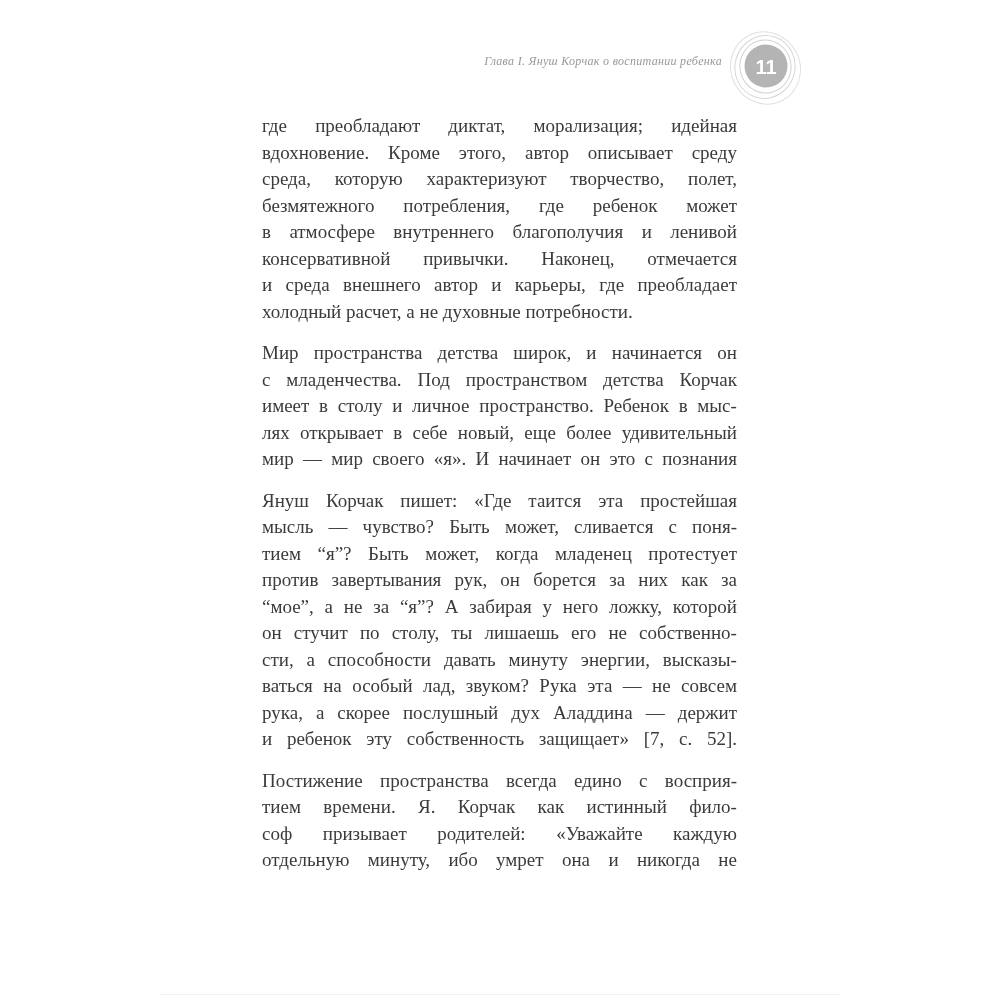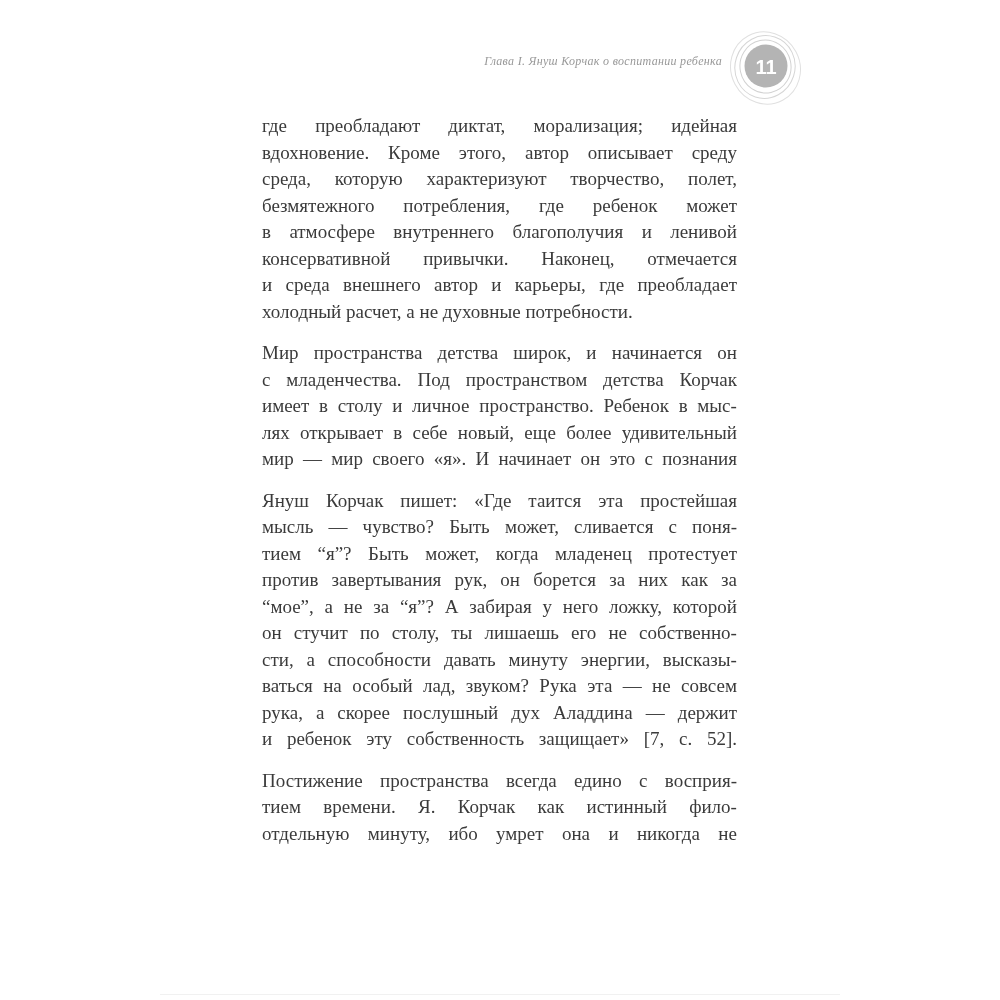--- a/index.html
+++ b/index.html
@@ -314,20 +314,27 @@
         <span class="line j">
           <span>тием</span>
           <span>времени.</span>
           <span>Я.</span>
           <span>Корчак</span>
           <span>как</span>
           <span>истинный</span>
           <span>фило-</span>
         </span>
         <span class="line j">
+          <span>соф</span>
+          <span>призывает</span>
+          <span>родителей:</span>
+          <span>«Уважайте</span>
+          <span>каждую</span>
+        </span>
+        <span class="line j">
           <span>отдельную</span>
           <span>минуту,</span>
           <span>ибо</span>
           <span>умрет</span>
           <span>она</span>
           <span>и</span>
           <span>никогда</span>
           <span>не</span>
         </span>
       </p>

